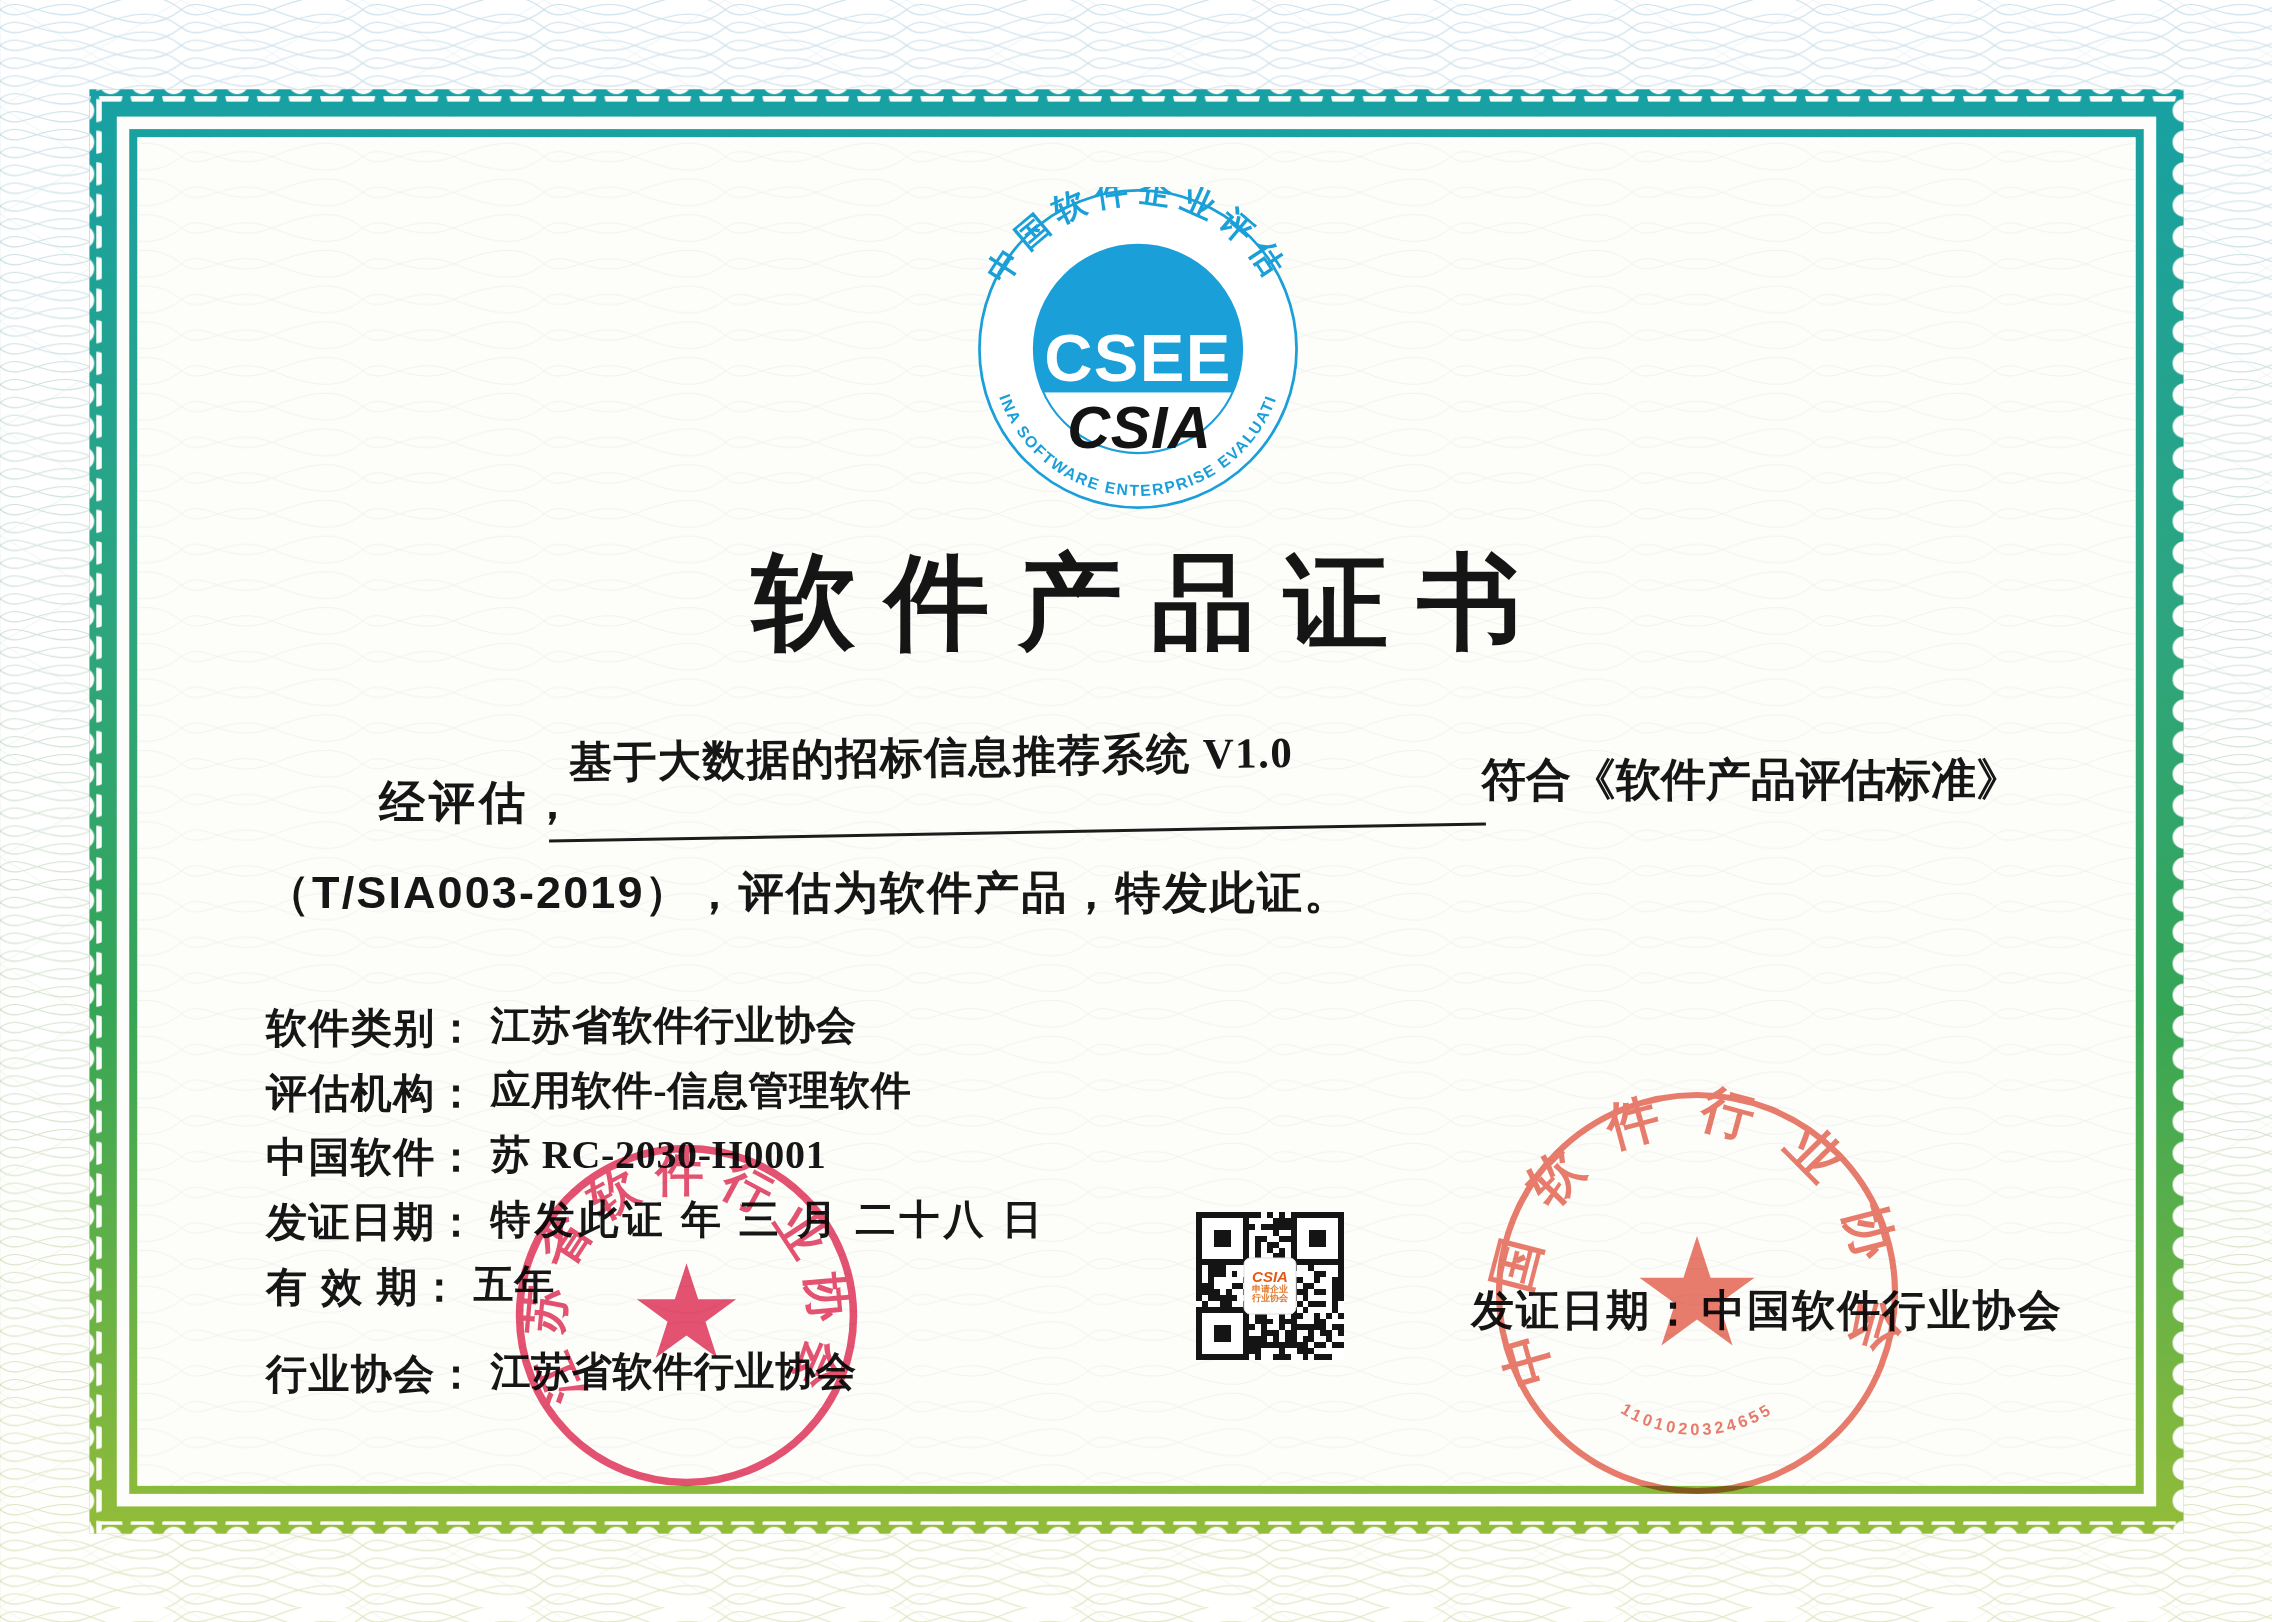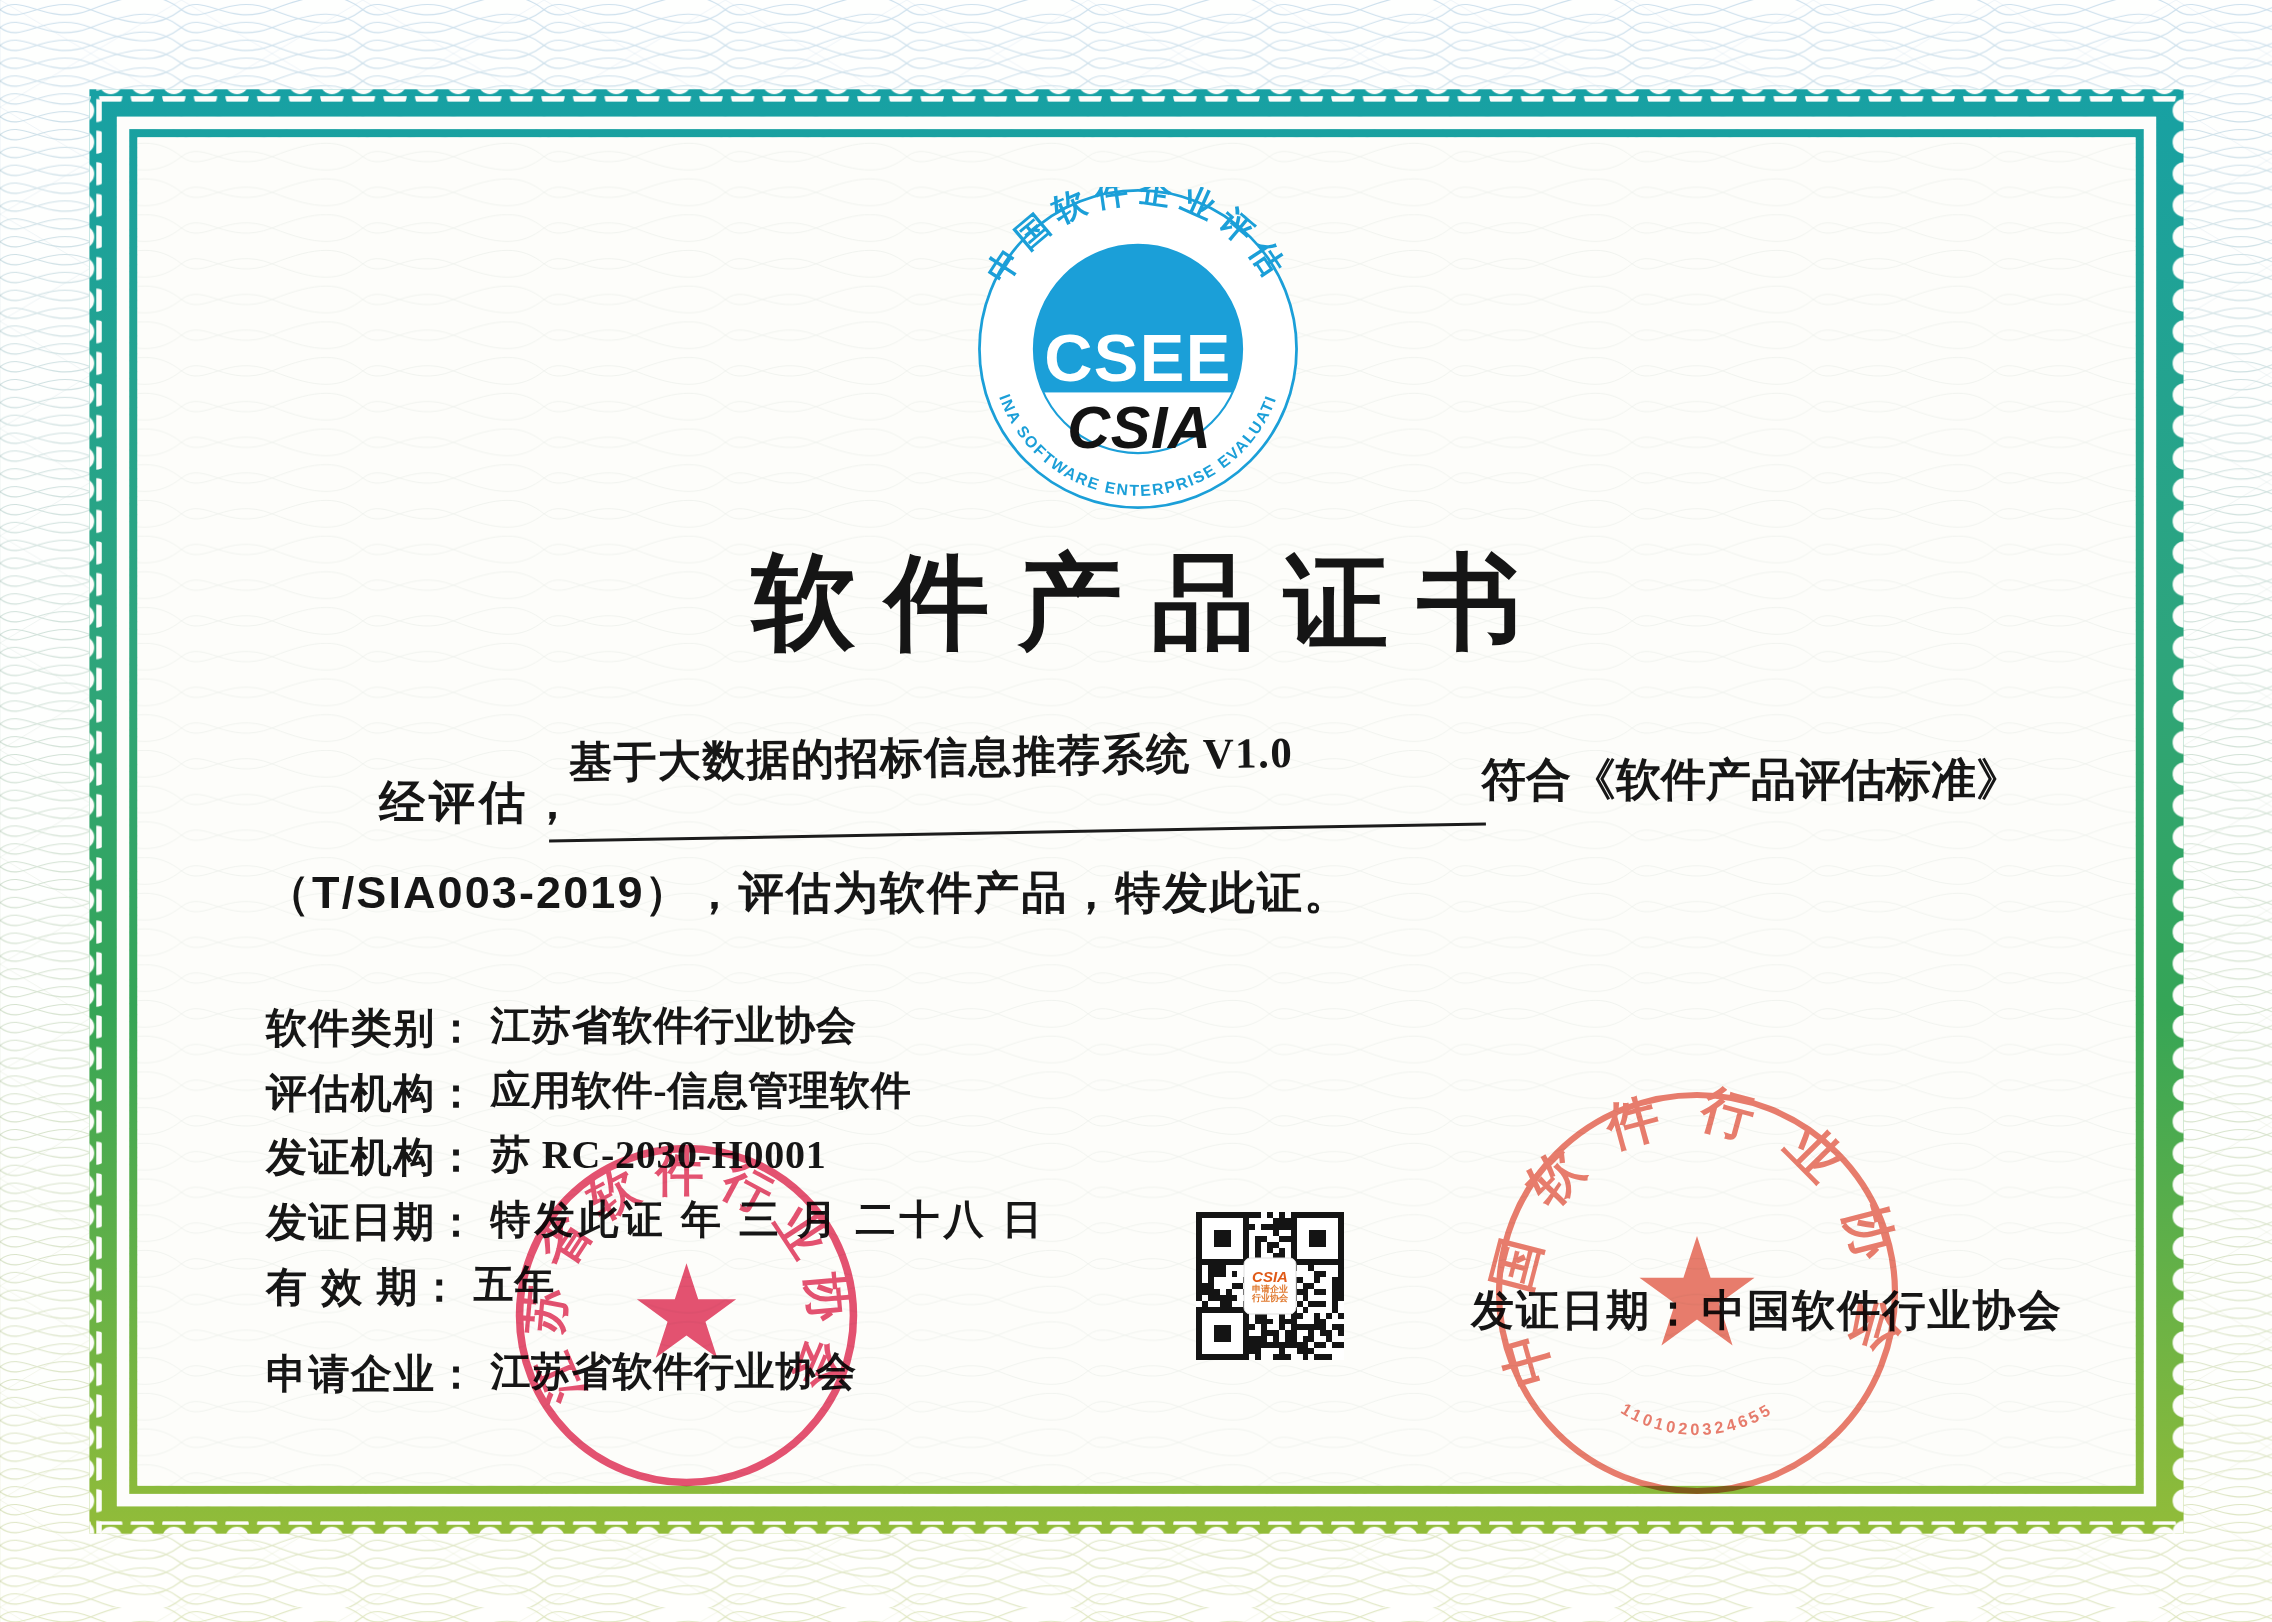--- a/index.html
+++ b/index.html
@@ -187,30 +187,30 @@
 <div id="stmt-suffix" class="abs">符合《软件产品评估标准》</div>
 <div id="stmt-line2" class="abs">（T/SIA003-2019），评估为软件产品，特发此证。</div>
 
 <div id="field-0" class="abs field">
   <span class="lbl">软件类别：</span><span class="val">江苏省软件行业协会</span>
 </div>
 <div id="field-1" class="abs field">
   <span class="lbl">评估机构：</span><span class="val">应用软件-信息管理软件</span>
 </div>
 <div id="field-2" class="abs field">
-  <span class="lbl">发证机构：</span><span class="val">苏 RC-2030-H0001</span>
+  <span class="lbl">中国软件：</span><span class="val">苏 RC-2030-H0001</span>
 </div>
 <div id="field-3" class="abs field">
   <span class="lbl">发证日期：</span><span class="val">特发此证 年 三 月 二十八 日</span>
 </div>
 <div id="field-4" class="abs field">
   <span class="lbl">有 效 期：</span><span class="val">五年</span>
 </div>
 <div id="field-5" class="abs field">
-  <span class="lbl">申请企业：</span><span class="val">江苏省软件行业协会</span>
+  <span class="lbl">行业协会：</span><span class="val">江苏省软件行业协会</span>
 </div>
 
 <div id="issuer" class="abs">
   <span class="lbl">发证日期：</span><span class="val">中国软件行业协会</span>
 </div>
 
 <div id="qr" class="abs">
     <i style="grid-row:1;grid-column:10"></i>
     <i style="grid-row:1;grid-column:11"></i>
     <i style="grid-row:1;grid-column:13"></i>

